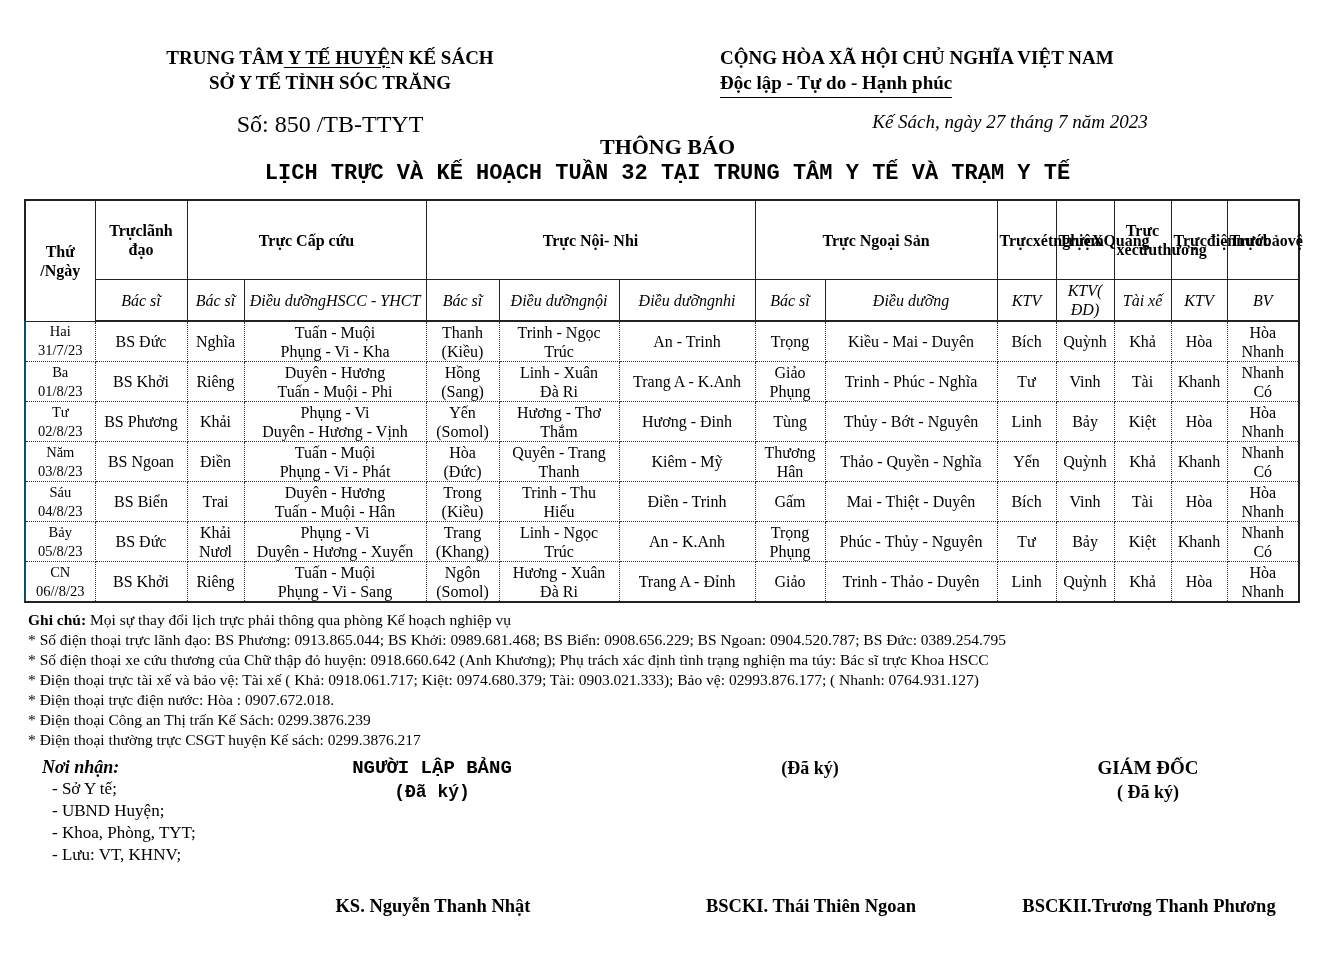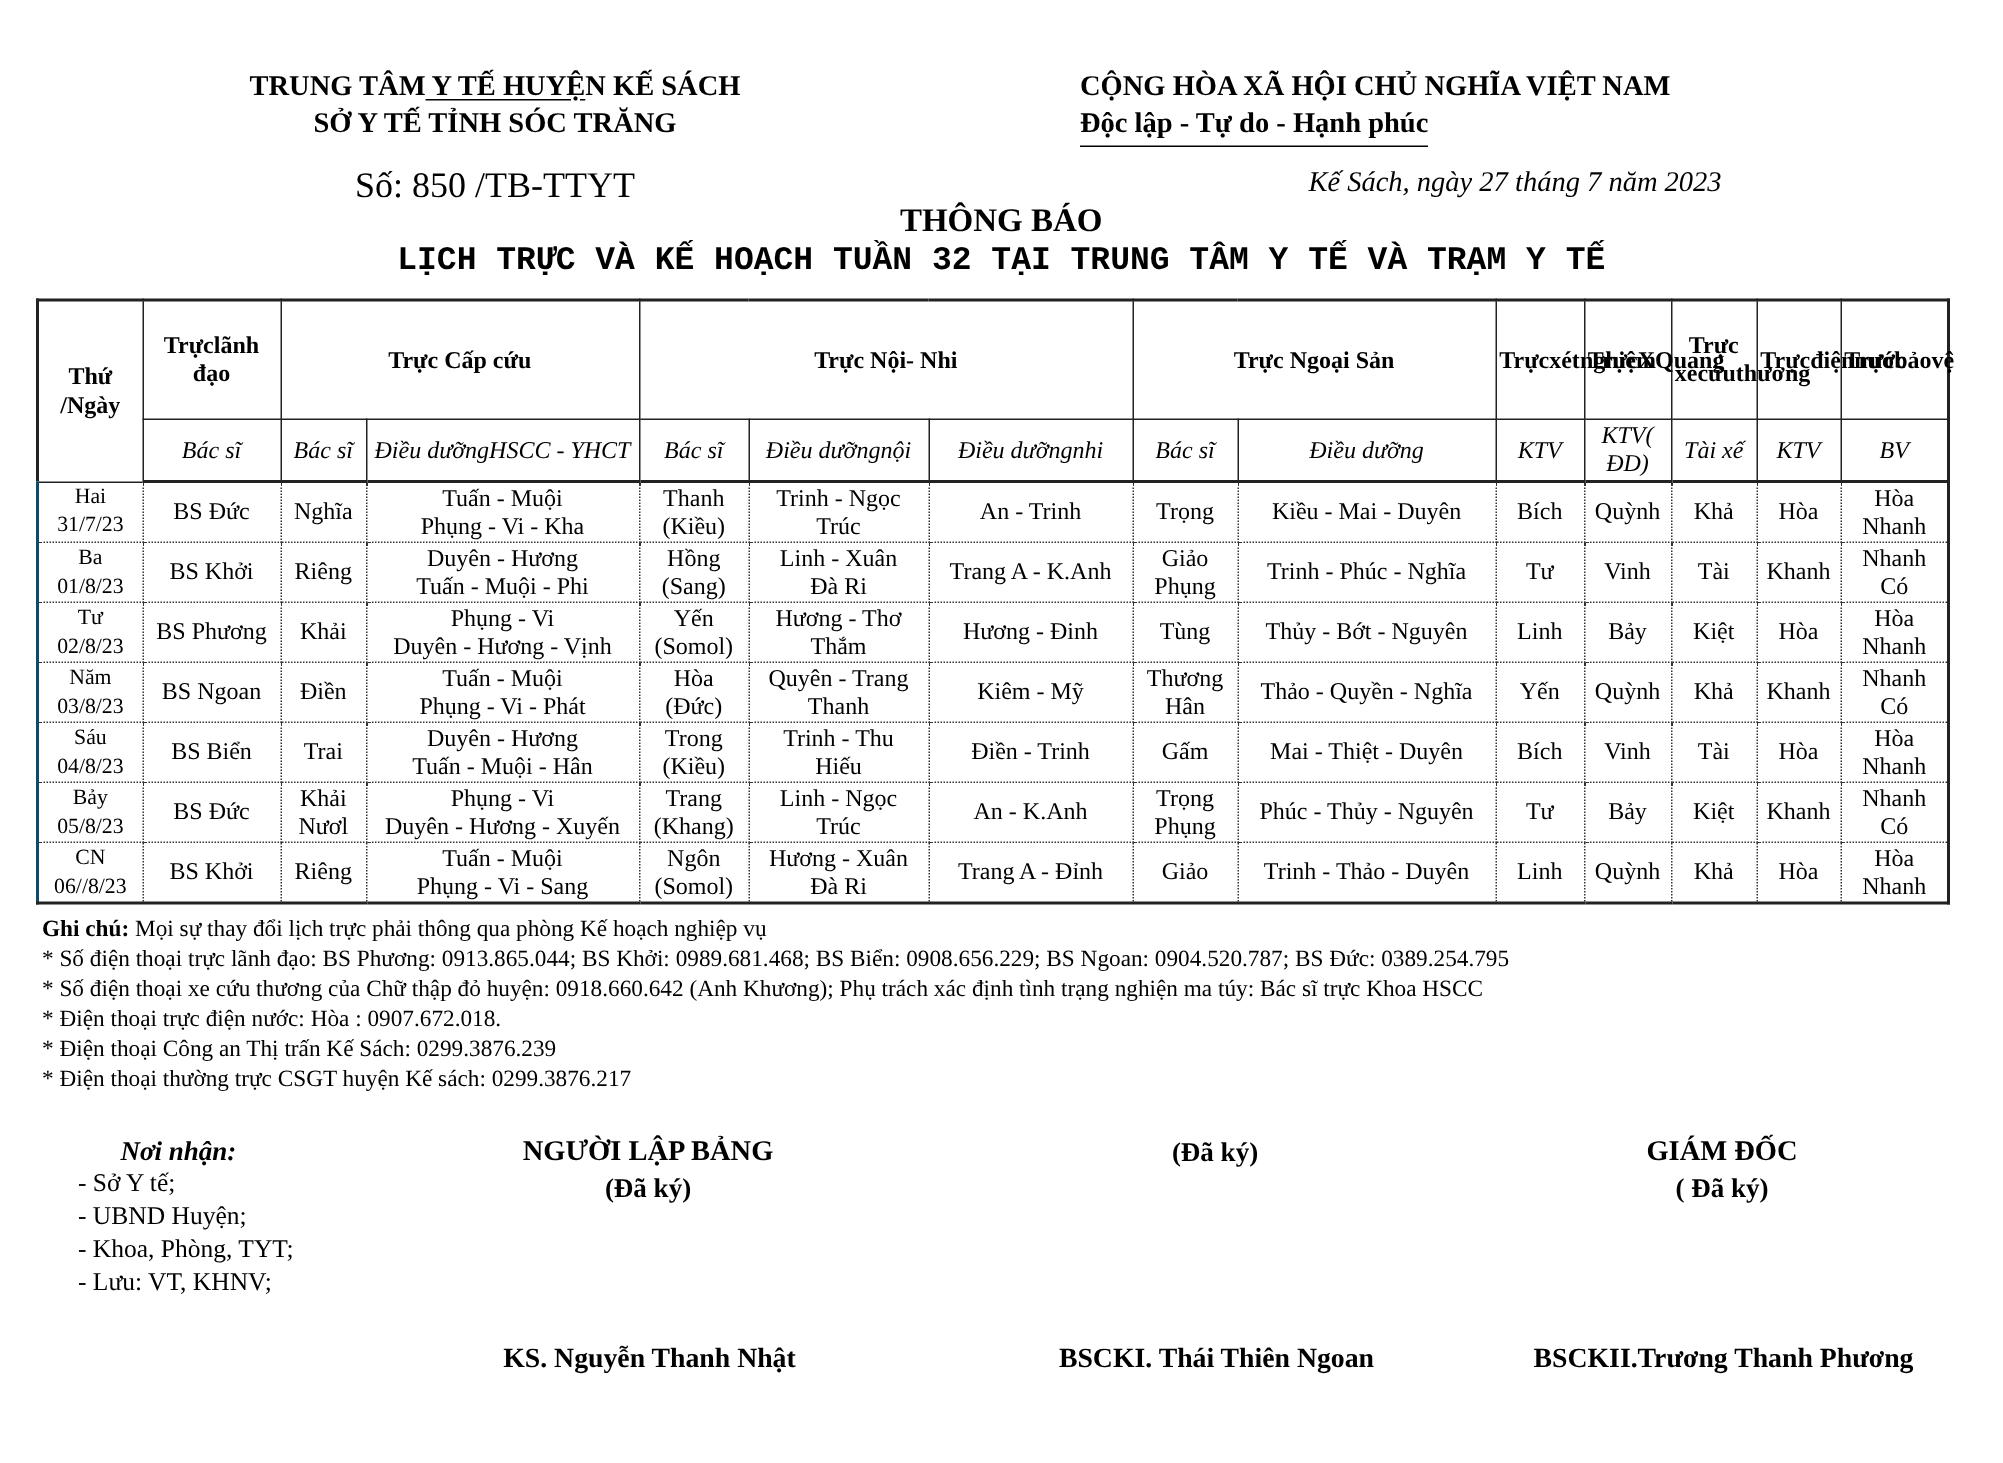--- a/index.html
+++ b/index.html
@@ -26,21 +26,21 @@
   table.sched tbody td:first-child { border-left:2px solid #0c4a6e; }
   table.sched tbody td:last-child { border-right:2px solid #222; }
   table.sched tbody tr:last-child td { border-bottom:2px solid #222; }
   table.sched td .l { display:block; }
   .daycell { font-size:14.5px; }
 
   .notes { left:28px; top:610px; font-size:15.5px; line-height:20px; white-space:nowrap; }
   .notes .gc-label { font-weight:bold; }
 
   .recv { left:42px; top:756px; font-size:17px; line-height:22px; }
-  .recv .recv-title { font-weight:bold; font-style:italic; font-size:18px;text-align:center; }
+  .recv .recv-title { font-weight:bold; font-style:italic; font-size:18px; }
   .recv .recv-item { padding-left:10px; }
 
   .sig { top:756px; text-align:center; font-weight:bold; font-size:19px; line-height:24px; }
   .sig .signed { font-size:18px; }
   .signame { top:896px; text-align:center; font-weight:bold; font-size:18.5px; }
 </style>
 </head>
 <body>
 
 <div class="abs hdr-left">
@@ -352,34 +352,35 @@
           <span class="l">Nhanh</span>
         </td>
       </tr>
     </tbody>
 </table>
 
 <div class="abs notes">
   <div><span class="gc-label">Ghi chú:</span><span> Mọi sự thay đổi lịch trực phải thông qua phòng Kế hoạch nghiệp vụ</span></div>
   <div>* Số điện thoại trực lãnh đạo: BS Phương: 0913.865.044; BS Khởi:  0989.681.468; BS Biển: 0908.656.229; BS Ngoan: 0904.520.787; BS Đức: 0389.254.795</div>
   <div>* Số điện thoại xe cứu thương của Chữ thập đỏ huyện: 0918.660.642 (Anh Khương); Phụ trách xác định tình trạng nghiện ma túy: Bác sĩ trực Khoa HSCC</div>
+  <div>* Điện thoại trực tài xế và bảo vệ: Tài  xế ( Khả: 0918.061.717;   Kiệt: 0974.680.379; Tài: 0903.021.333);  Bảo vệ: 02993.876.177; ( Nhanh: 0764.931.127)</div>
   <div>* Điện thoại trực điện nước: Hòa : 0907.672.018.</div>
   <div>* Điện thoại Công an Thị trấn Kế Sách: 0299.3876.239</div>
   <div>* Điện thoại thường trực CSGT huyện Kế sách: 0299.3876.217</div>
 </div>
 
 <div class="abs recv">
   <div class="recv-title">Nơi nhận:</div>
   <div class="recv-item">- Sở Y tế;</div>
   <div class="recv-item">- UBND Huyện;</div>
   <div class="recv-item">- Khoa, Phòng, TYT;</div>
   <div class="recv-item">- Lưu: VT, KHNV;</div>
 </div>
 
-<div class="abs sig" style="left:322px;width:220px;">
+<div class="abs sig" style="left:322px;width:220px;font-family:Liberation Mono, monospace;">
   <div>NGƯỜI LẬP BẢNG</div>
   <div class="signed">(Đã ký)</div>
 </div>
 <div class="abs sig" style="left:700px;width:220px;">
   <div class="signed">(Đã ký)</div>
 </div>
 <div class="abs sig" style="left:1038px;width:220px;">
   <div>GIÁM ĐỐC</div>
   <div class="signed">( Đã ký)</div>
 </div>

